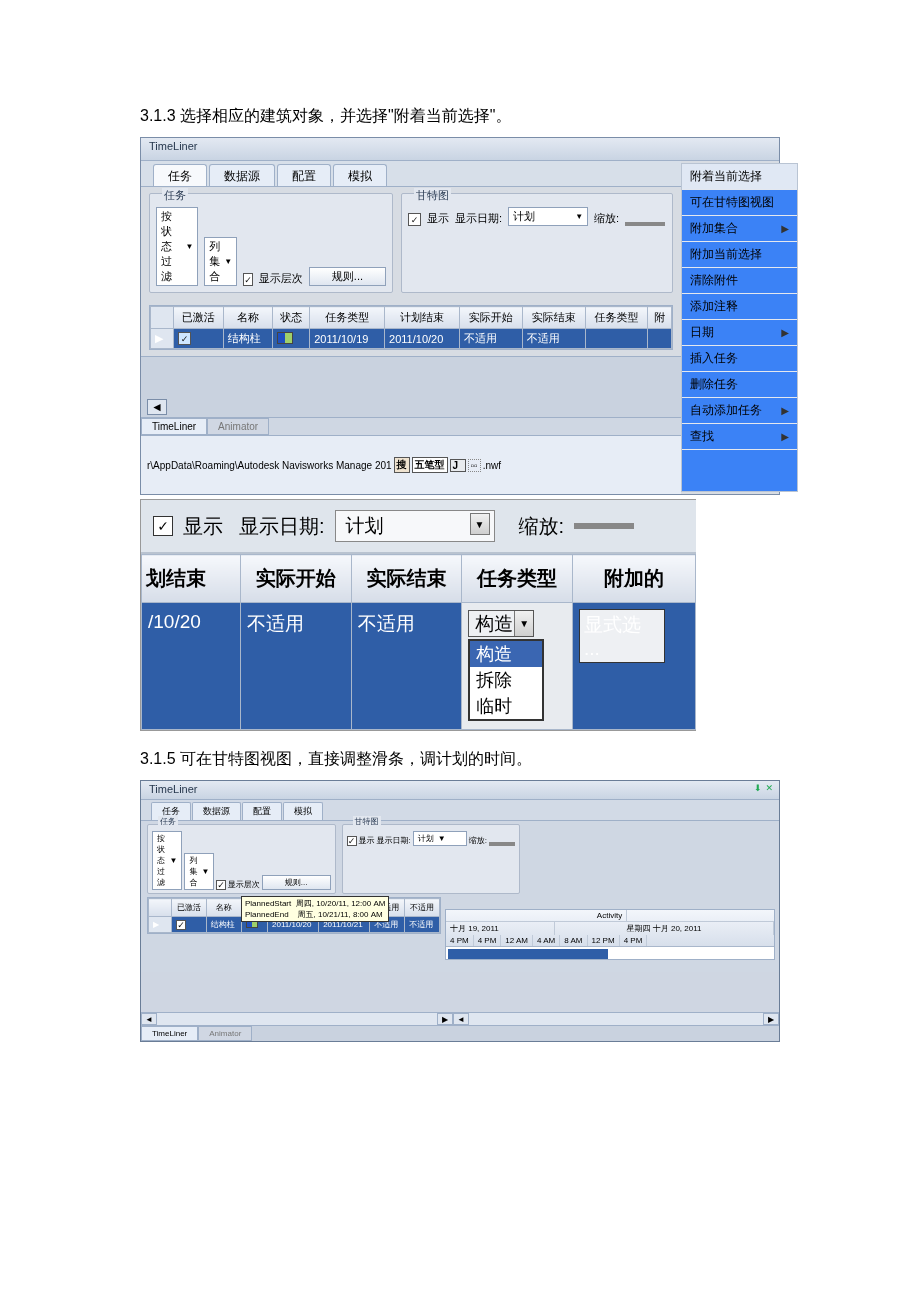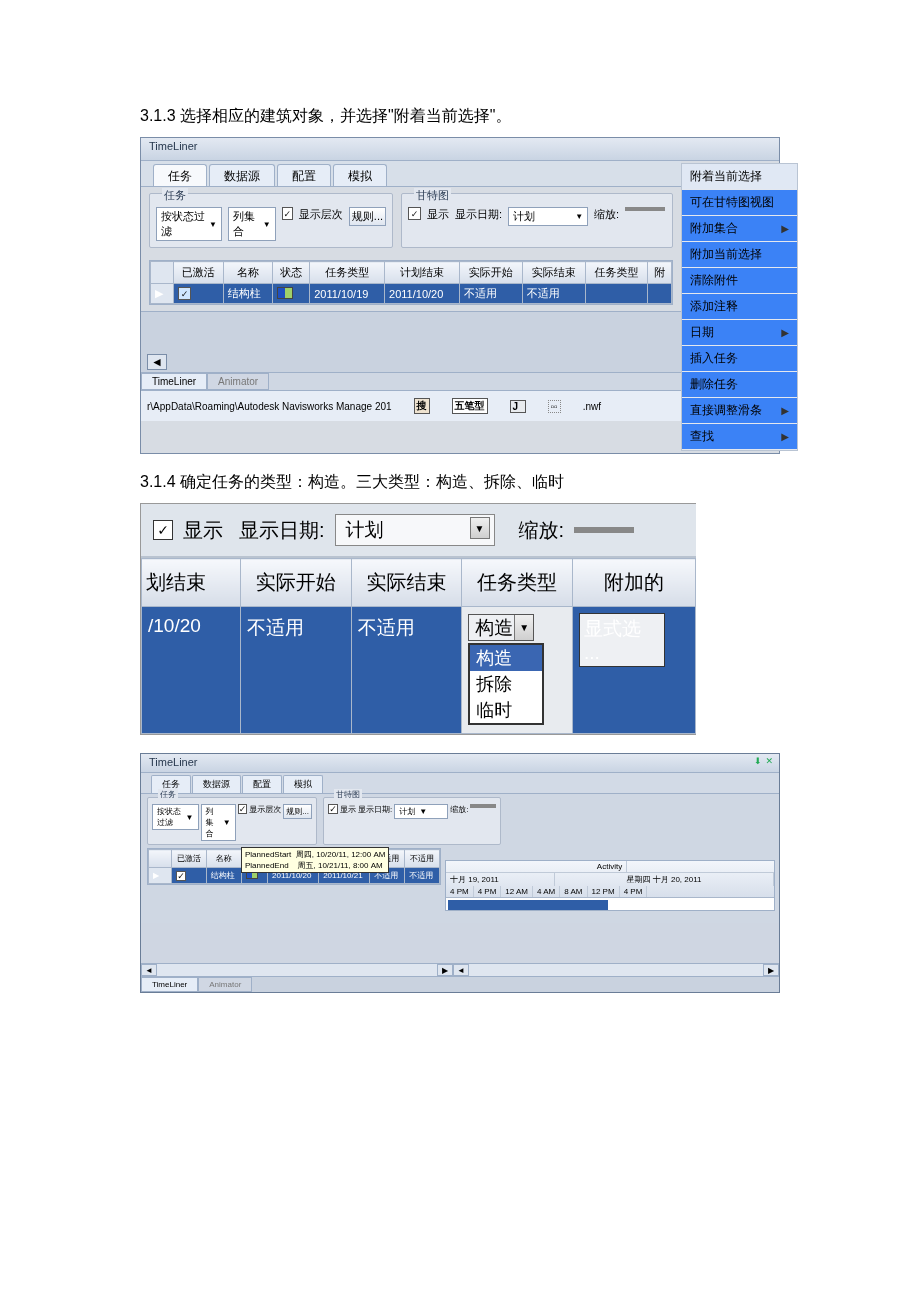--- a/index.html
+++ b/index.html
@@ -16,53 +16,53 @@
   .right1 li:first-child{background:#e0e8f4}
   .arrow{font-size:10px;color:#333}
   
   .tabs1{height:22px;display:flex;gap:0;padding:3px 6px 0 12px;background:#d7dfe9;border-bottom:1px solid #9fb0c8}
   .tab1{padding:3px 14px;border:1px solid #9fb0c8;border-bottom:none;background:#e6edf7;border-radius:3px 3px 0 0;margin-right:2px;font-size:12px}
   .tab1.active{background:#f7f9fc}
   
   .groups{display:flex;gap:8px;padding:6px 8px}
   .gbox{border:1px solid #aeb9ca;border-radius:2px;padding:6px 6px;background:#e2e7ef}
   .gbox .glabel{display:block;margin:-12px 0 4px 6px;font-size:11px;color:#2a3b53;background:#e2e7ef;width:max-content;padding:0 2px}
-  .row{display:flex;align-items:flex-start;gap:6px}
-  .btn{border:1px solid #8fa1ba;background:linear-gradient(#fff,#dfe6f0);padding:1px 2px;font-size:11px;white-space:nowrap}
+  .row{display:flex;align-items:flex-end;gap:6px}
+  .btn{border:1px solid #8fa1ba;background:linear-gradient(#fff,#dfe6f0);padding:1px 22px;font-size:11px;white-space:nowrap}
   .dd{border:1px solid #8fa1ba;background:#fff;padding:1px 4px;font-size:11px;display:inline-flex;align-items:center;gap:4px}
   .tri{font-size:8px}
   .chk{width:11px;height:11px;border:1px solid #555;background:#fff;display:inline-flex;align-items:center;justify-content:center;font-size:9px}
   .chk.on::after{content:"✓";color:#111}
   .lbl{font-size:11px;white-space:nowrap}
   .slider{width:40px;height:4px;background:#888;position:relative}
   
   .tbl{border:1px solid #9fb0c8;margin:6px 8px;background:#fff}
   table{border-collapse:collapse;width:100%;font-size:11px}
   th{background:linear-gradient(#f3f6fb,#d7dfeb);border:1px solid #a9b7cb;padding:3px 4px;font-weight:normal}
   td{border:1px solid #a9b7cb;padding:2px 4px;background:#fff}
   tr.sel td{background:#2f5ea7;color:#fff}
   .rowhdr{width:14px;background:#dfe6f0 !important;color:#000}
   .statusbox{width:14px;height:10px;border:1px solid #444;background:linear-gradient(90deg,#1f4fbf 50%,#9fd06a 50%);display:inline-block}
   .blank{height:60px;background:#c9d2df;border-top:1px solid #9fb0c8;position:relative}
   .hscroll{position:absolute;left:6px;bottom:2px;width:18px;height:14px;border:1px solid #7a8da8;background:#dfe6f0;display:flex;align-items:center;justify-content:center}
   .bottomtabs{display:flex;background:#cfd7e3;border-top:1px solid #9fb0c8}
   .btab{padding:2px 10px;border:1px solid #9fb0c8;background:#e6edf7;font-size:10px}
   .btab.dim{background:#d0d7e3;color:#777}
-  .statusbar{background:#e7edf6;border-top:1px solid #9fb0c8;padding:7px 6px;font-size:10px;display:flex;align-items:center;gap:22px}
+  .statusbar{background:#e7edf6;border-top:1px solid #9fb0c8;padding:21px 6px;font-size:10px;display:flex;align-items:center;gap:2px}
   .ime{border:1px solid #555;padding:0 2px;background:#efe3d0;font-weight:bold;font-size:10px}
   
   .shot2{border:1px solid #999;border-right:none;background:#e0e4eb;font-size:20px;width:555px;margin:4px 0 18px 0}
   .s2top{padding:10px 12px;display:flex;align-items:center;gap:10px;background:#dfe5ec;border-bottom:2px solid #b9c3d0}
   .s2chk{width:18px;height:18px;border:1px solid #333;background:#fff;display:inline-flex;align-items:center;justify-content:center;font-size:14px}
   .s2chk.on::after{content:"✓"}
   .s2sel{border:1px solid #888;background:#f7f8fa;padding:2px 28px 2px 10px;position:relative;font-size:19px}
   .s2sel .tri2{position:absolute;right:4px;top:2px;border:1px solid #777;width:18px;height:20px;background:linear-gradient(#f0f0f0,#cfcfcf);display:flex;align-items:center;justify-content:center;font-size:10px}
   .s2slider{width:60px;height:6px;background:#888}
   .s2tbl{width:100%;border-collapse:collapse}
-  .s2tbl th{background:linear-gradient(#f6f8fc,#d6dde8);border:1px solid #a9b7cb;padding:10px 4px;font-size:20px;font-weight:normal}
+  .s2tbl th{background:linear-gradient(#f6f8fc,#d6dde8);border:1px solid #a9b7cb;padding:10px 4px;font-size:20px;font-weight:bold}
   .s2tbl td{border:1px solid #a9b7cb;padding:8px 6px;font-size:19px;vertical-align:top}
   .s2tbl td.sel{background:#2f5ea7;color:#fff}
   .wm{position:relative}
   .wm-text{position:absolute;left:240px;top:50px;font-size:52px;color:rgba(120,130,150,0.28);font-weight:bold;letter-spacing:-2px;white-space:nowrap;pointer-events:none}
   .ddcell{border:1px solid #555;background:#eef0f3;padding:2px 20px 2px 6px;position:relative;width:70px}
   .ddcell .tri2{position:absolute;right:0;top:0;bottom:0;width:18px;border-left:1px solid #777;background:linear-gradient(#f0f0f0,#cfcfcf);display:flex;align-items:center;justify-content:center;font-size:10px}
   .opts{border:2px solid #333;background:#fff;width:72px;margin-top:2px}
   .opts div{padding:1px 6px;font-size:18px}
   .opts div.hl{background:#3a66b2;color:#fff}
   .cellbtn{border:1px solid #333;background:#eef0f3;padding:2px 4px;width:76px;display:block}
@@ -204,33 +204,32 @@
               <span>日期</span>
               <span class="arrow">▶</span>
             </li>
         <li>
               <span>插入任务</span>
             </li>
         <li>
               <span>删除任务</span>
             </li>
         <li>
-              <span>直接调整滑条</span>
+              <span>自动添加任务</span>
               <span class="arrow">▶</span>
             </li>
         <li>
               <span>查找</span>
               <span class="arrow">▶</span>
             </li>
       </ul>
     </div>
   </div>
 </div>
 
-<p class="para" style="margin-top:18px">3.1.4 确定任务的类型：构造。三大类型：构造、拆除、临时</p>
 
 <div class="shot2 wm">
   <div class="s2top">
     <span class="s2chk on"></span>
     <span>显示</span>
     <span style="margin-left:6px">显示日期:</span>
     <span class="s2sel" style="width:120px">
       <span>计划</span><span class="tri2">▼</span>
     </span>
     <span style="margin-left:14px">缩放:</span>
@@ -258,20 +257,21 @@
         </div>
       </td>
       <td class="sel" style="padding:6px">
               <span class="cellbtn">显式选 ...</span>
             </td>
     </tr>
   </tbody>
       </table>
 </div>
 
+<p class="para">3.1.5 可在甘特图视图，直接调整滑条，调计划的时间。</p>
 
 <div class="shot3" style="position:relative">
   <div class="titlebar1" style="height:14px">TimeLiner</div>
   <div class="pin">
         <span>⬇</span>
         <span>✕</span>
       </div>
   <div class="tabs3">
     <div class="t3">任务</div>
     <div class="t3">数据源</div>

